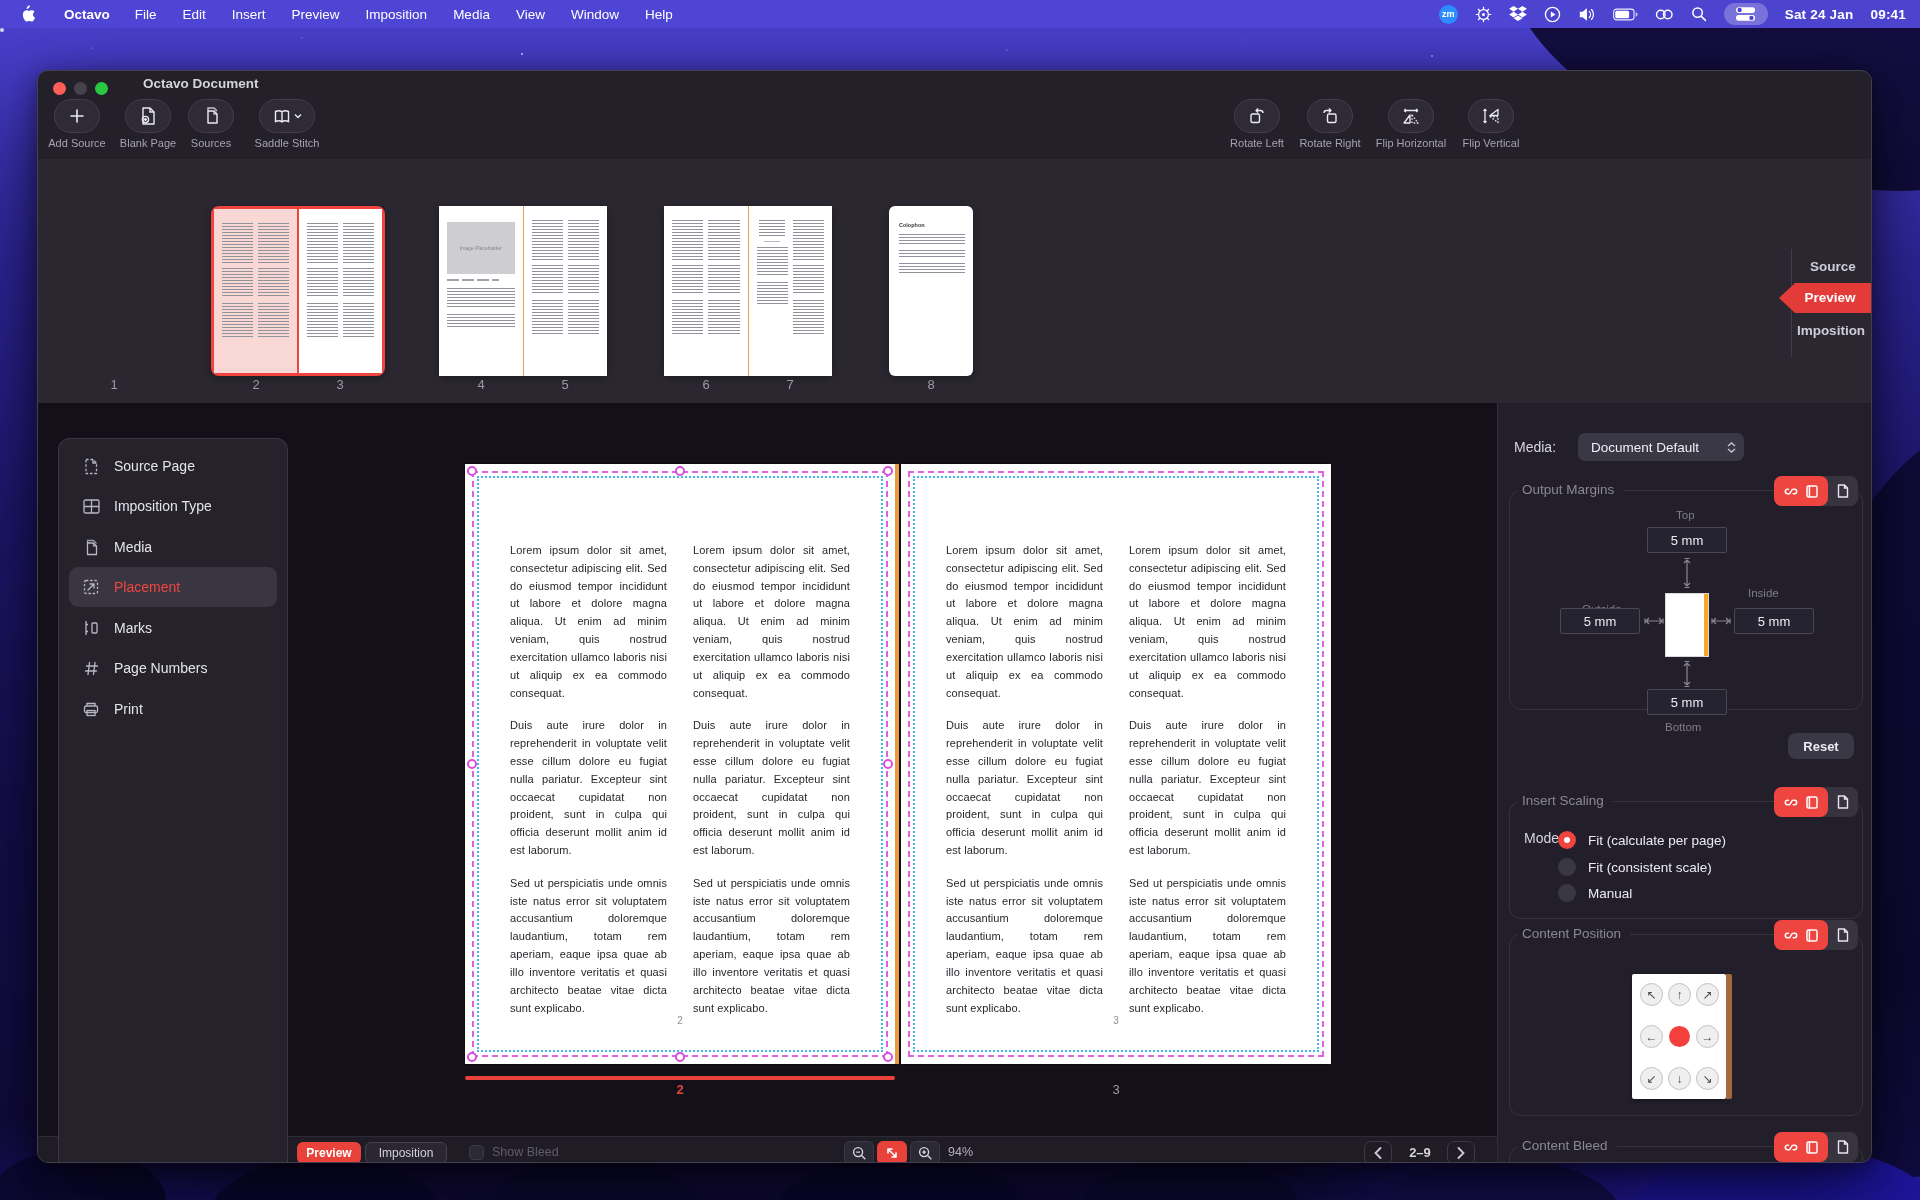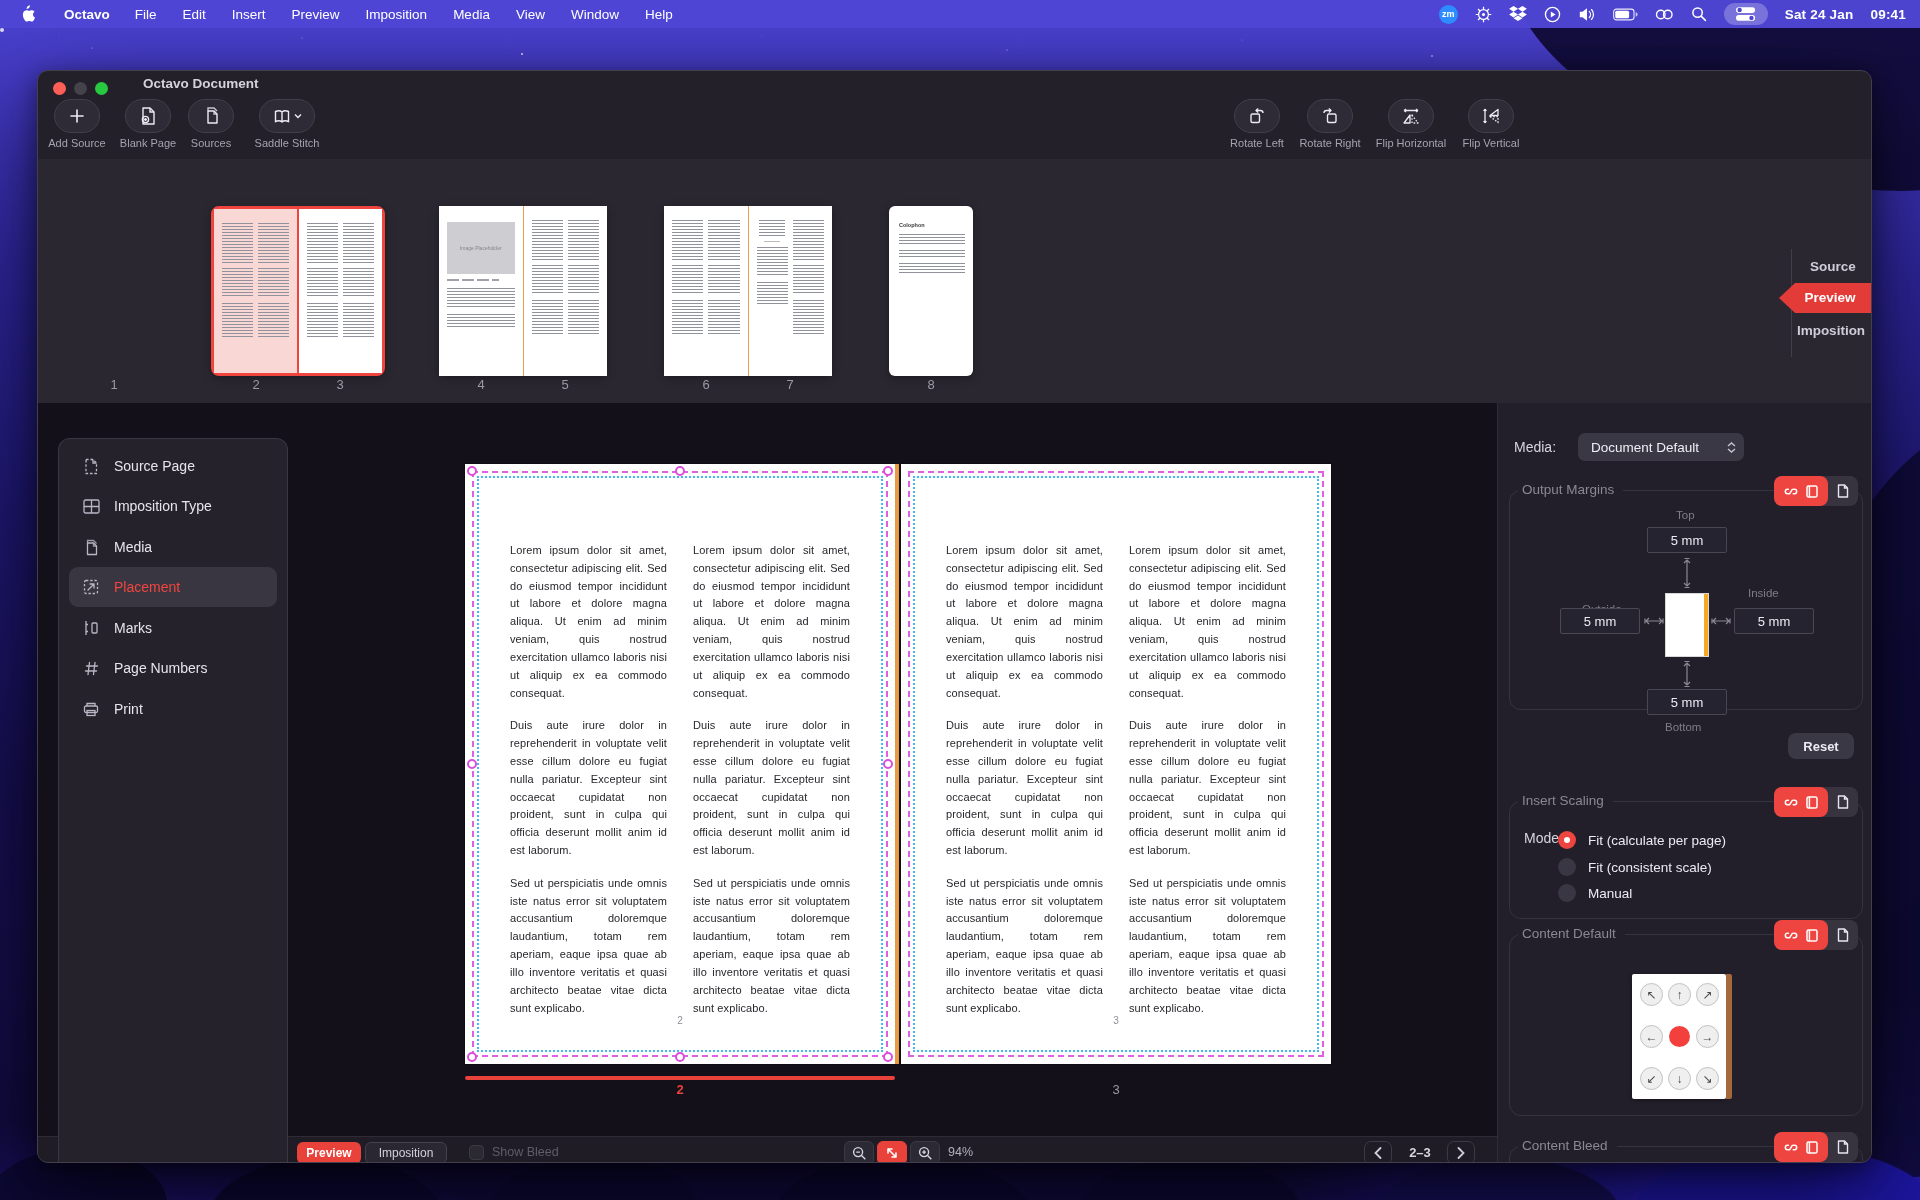--- a/index.html
+++ b/index.html
@@ -513,21 +513,21 @@
             <circle cx="6.5" cy="6.5" r="4.8"></circle>
             <path d="M10.2 10.2l4 4M4.5 6.5h4M6.5 4.5v4"></path>
           </svg>
       </div>
       <span class="zoom-pct" style="left:910px;">94%</span>
       <div class="nav-btn" style="left:1326px;">
         <svg width="8" height="12" viewBox="0 0 8 12" fill="none" stroke="currentColor" stroke-width="1.8" stroke-linecap="round">
             <path d="M6.5 1L1.5 6l5 5"></path>
           </svg>
       </div>
-      <span class="nav-range" style="left:1352px;">2–3</span>
+      <span class="nav-range" style="left:1352px;">2–9</span>
       <div class="nav-btn" style="left:1409px;">
         <svg width="8" height="12" viewBox="0 0 8 12" fill="none" stroke="currentColor" stroke-width="1.8" stroke-linecap="round">
             <path d="M1.5 1l5 5-5 5"></path>
           </svg>
       </div>
     </div>
 
     <div class="sidebar">
       <div class="sb-item" style="top:7px;">
         <span class="ic">
@@ -690,21 +690,21 @@
         <span class="radio"></span>
         <span class="radio-label">Fit (consistent scale)</span>
       </div>
       <div class="radio-row" style="top:80px;">
         <span class="radio"></span>
         <span class="radio-label">Manual</span>
       </div>
     </div>
 
     <div class="fs" style="top:863px;height:182px;">
-      <span class="fs-legend">Content Default</span>
+      <span class="fs-legend">Content Position</span>
       <div class="seg">
         <span class="red">
           <svg width="14" height="11" viewBox="0 0 16 12" fill="none" stroke="#fff" stroke-width="1.7">
               <path d="M6.5 8.5l3-5M5 3.5h-1a2.5 2.5 0 000 5h1.5M11 3.5h1a2.5 2.5 0 010 5h-1.5" stroke-linecap="round"></path>
             </svg>
           <svg width="12" height="13" viewBox="0 0 12 13" fill="none" stroke="#fff" stroke-width="1.5">
               <rect x="1" y="1" width="10" height="11" rx="1.6"></rect>
               <path d="M3.4 1v11"></path>
             </svg>
         </span>

